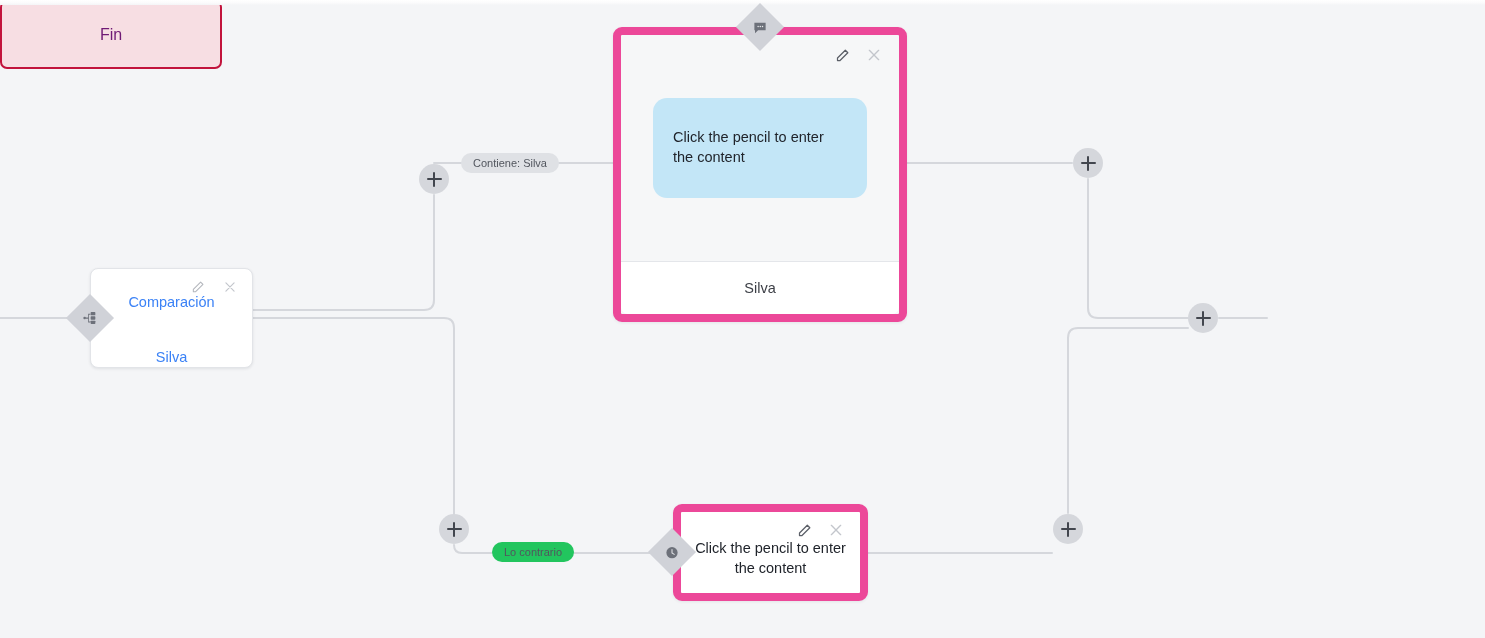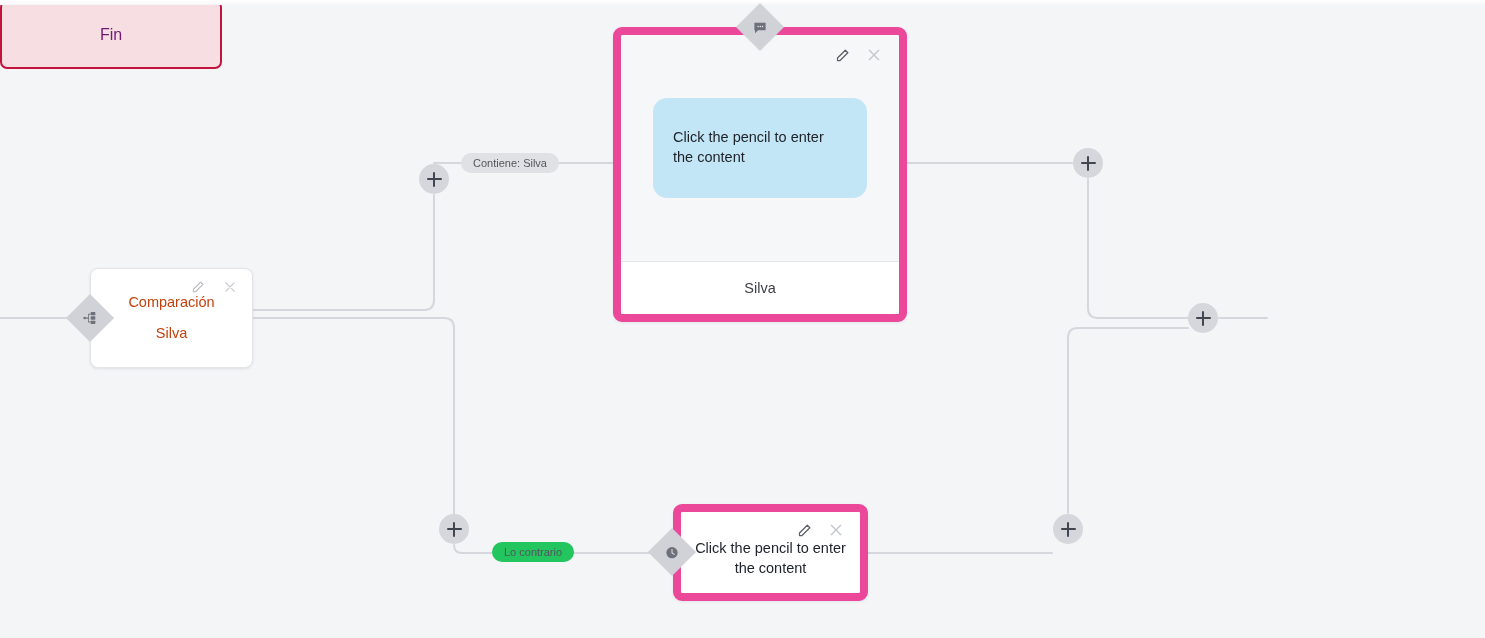--- a/index.html
+++ b/index.html
@@ -56,24 +56,25 @@
     width: 163px; height: 100px;
     border: 1px solid #e2e4e8;
     box-shadow: 0 1px 3px rgba(40,45,60,.10);
     display: flex;
     flex-direction: column;
     align-items: center;
     justify-content: center;
   }
   .node-decision .title,
   .node-decision .subtitle {
-    color: #c2410c;
+    color: #3b82f6;
     font-size: 14.5px;
     line-height: 1.45;
     text-align: right;
+    margin-top: 24px;
   }
   .node-decision .title { margin-bottom: 10px; }
 
   
   .tools {
     position: absolute;
     display: flex;
     align-items: center;
     gap: 16px;
   }

